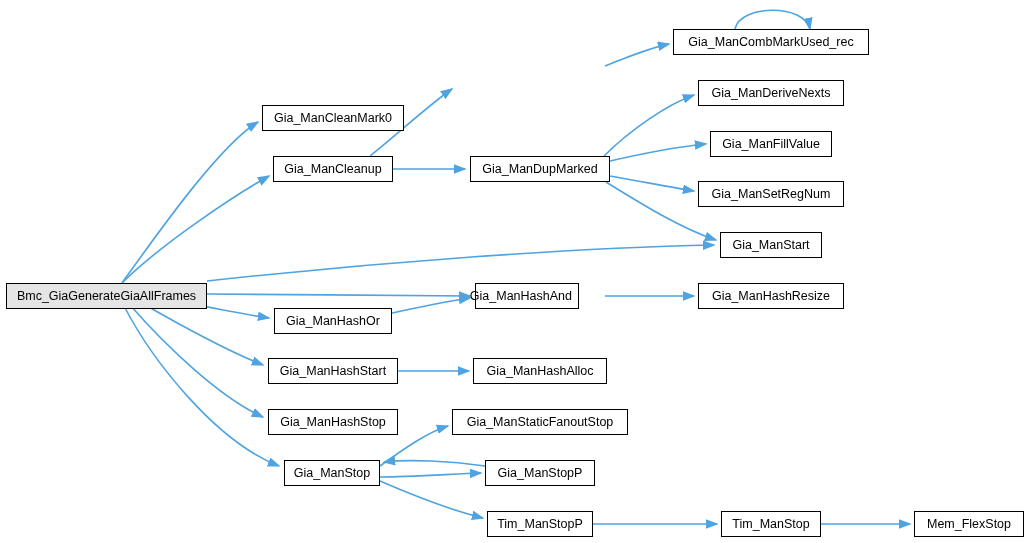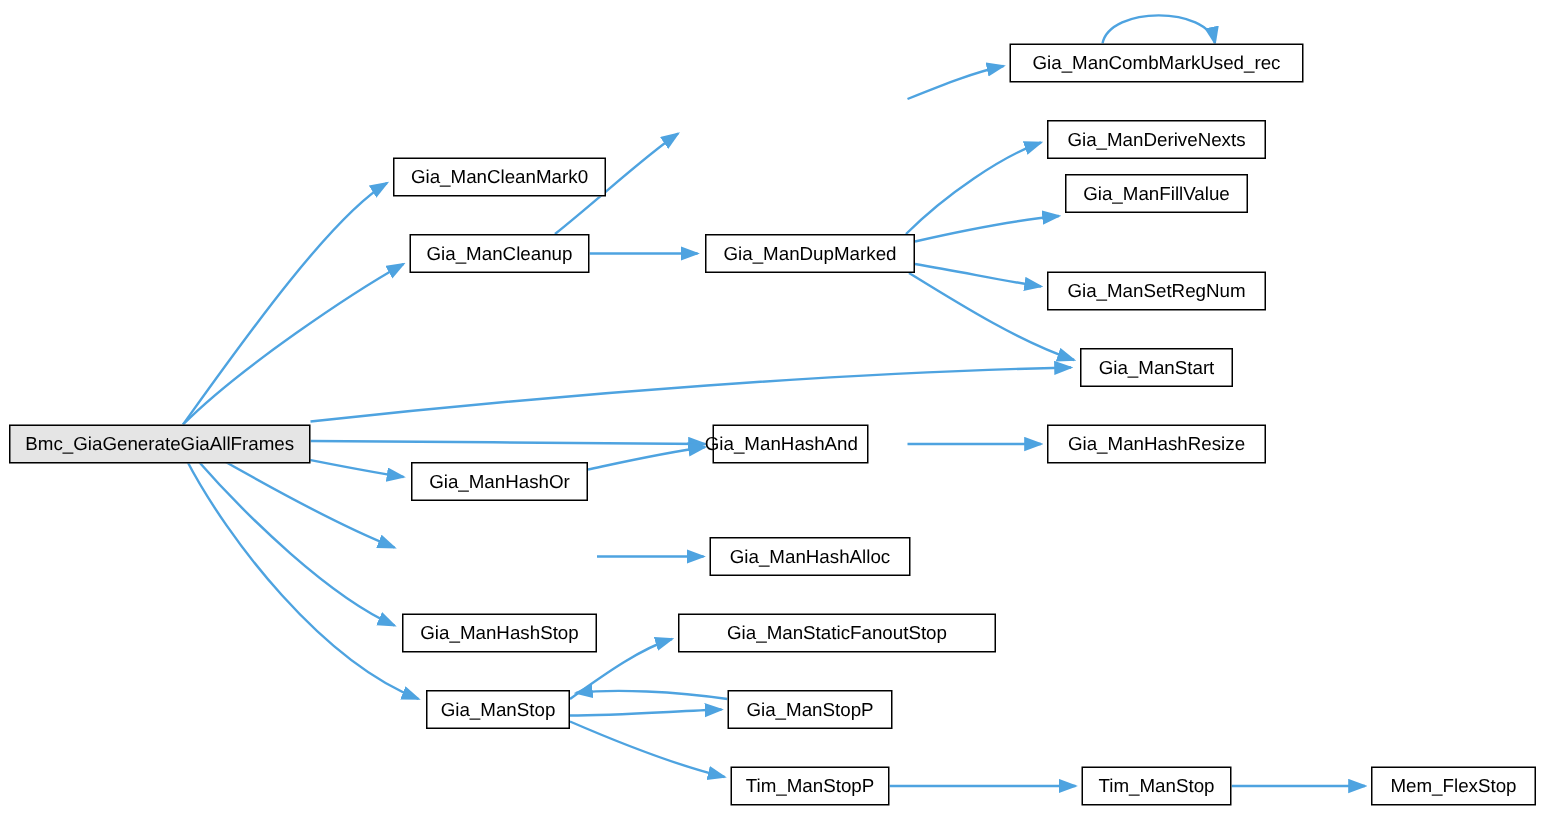--- a/index.html
+++ b/index.html
@@ -100,45 +100,48 @@
   </div>
   <div class="node" style="left:673px; top:29px; width:196px; height:26px;">
     <span>Gia_ManCombMarkUsed_rec</span>
   </div>
   <div class="node" style="left:470px; top:156px; width:140px; height:26px;">
     <span>Gia_ManDupMarked</span>
   </div>
   <div class="node" style="left:698px; top:80px; width:146px; height:26px;">
     <span>Gia_ManDeriveNexts</span>
   </div>
-  <div class="node" style="left:710px; top:116px; width:122px; height:26px;">
+  <div class="node" style="left:710px; top:131px; width:122px; height:26px;">
     <span>Gia_ManFillValue</span>
   </div>
   <div class="node" style="left:698px; top:181px; width:146px; height:26px;">
     <span>Gia_ManSetRegNum</span>
   </div>
   <div class="node" style="left:720px; top:232px; width:102px; height:26px;">
     <span>Gia_ManStart</span>
   </div>
   <div class="node" style="left:475px; top:283px; width:104px; height:26px;justify-content:flex-end;">
     <span>Gia_ManHashAnd</span>
   </div>
   <div class="node" style="left:698px; top:283px; width:146px; height:26px;">
     <span>Gia_ManHashResize</span>
   </div>
   <div class="node" style="left:274px; top:308px; width:118px; height:26px;">
     <span>Gia_ManHashOr</span>
   </div>
+  <div class="node" style="left:268px; top:358px; width:130px; height:26px;">
+    <span>Gia_ManHashStart</span>
+  </div>
   <div class="node" style="left:473px; top:358px; width:134px; height:26px;">
     <span>Gia_ManHashAlloc</span>
   </div>
   <div class="node" style="left:268px; top:409px; width:130px; height:26px;">
     <span>Gia_ManHashStop</span>
   </div>
-  <div class="node" style="left:452px; top:409px; width:212px; height:26px;">
+  <div class="node" style="left:452px; top:409px; width:176px; height:26px;">
     <span>Gia_ManStaticFanoutStop</span>
   </div>
   <div class="node" style="left:284px; top:460px; width:96px; height:26px;">
     <span>Gia_ManStop</span>
   </div>
   <div class="node" style="left:485px; top:460px; width:110px; height:26px;">
     <span>Gia_ManStopP</span>
   </div>
   <div class="node" style="left:487px; top:511px; width:106px; height:26px;">
     <span>Tim_ManStopP</span>

